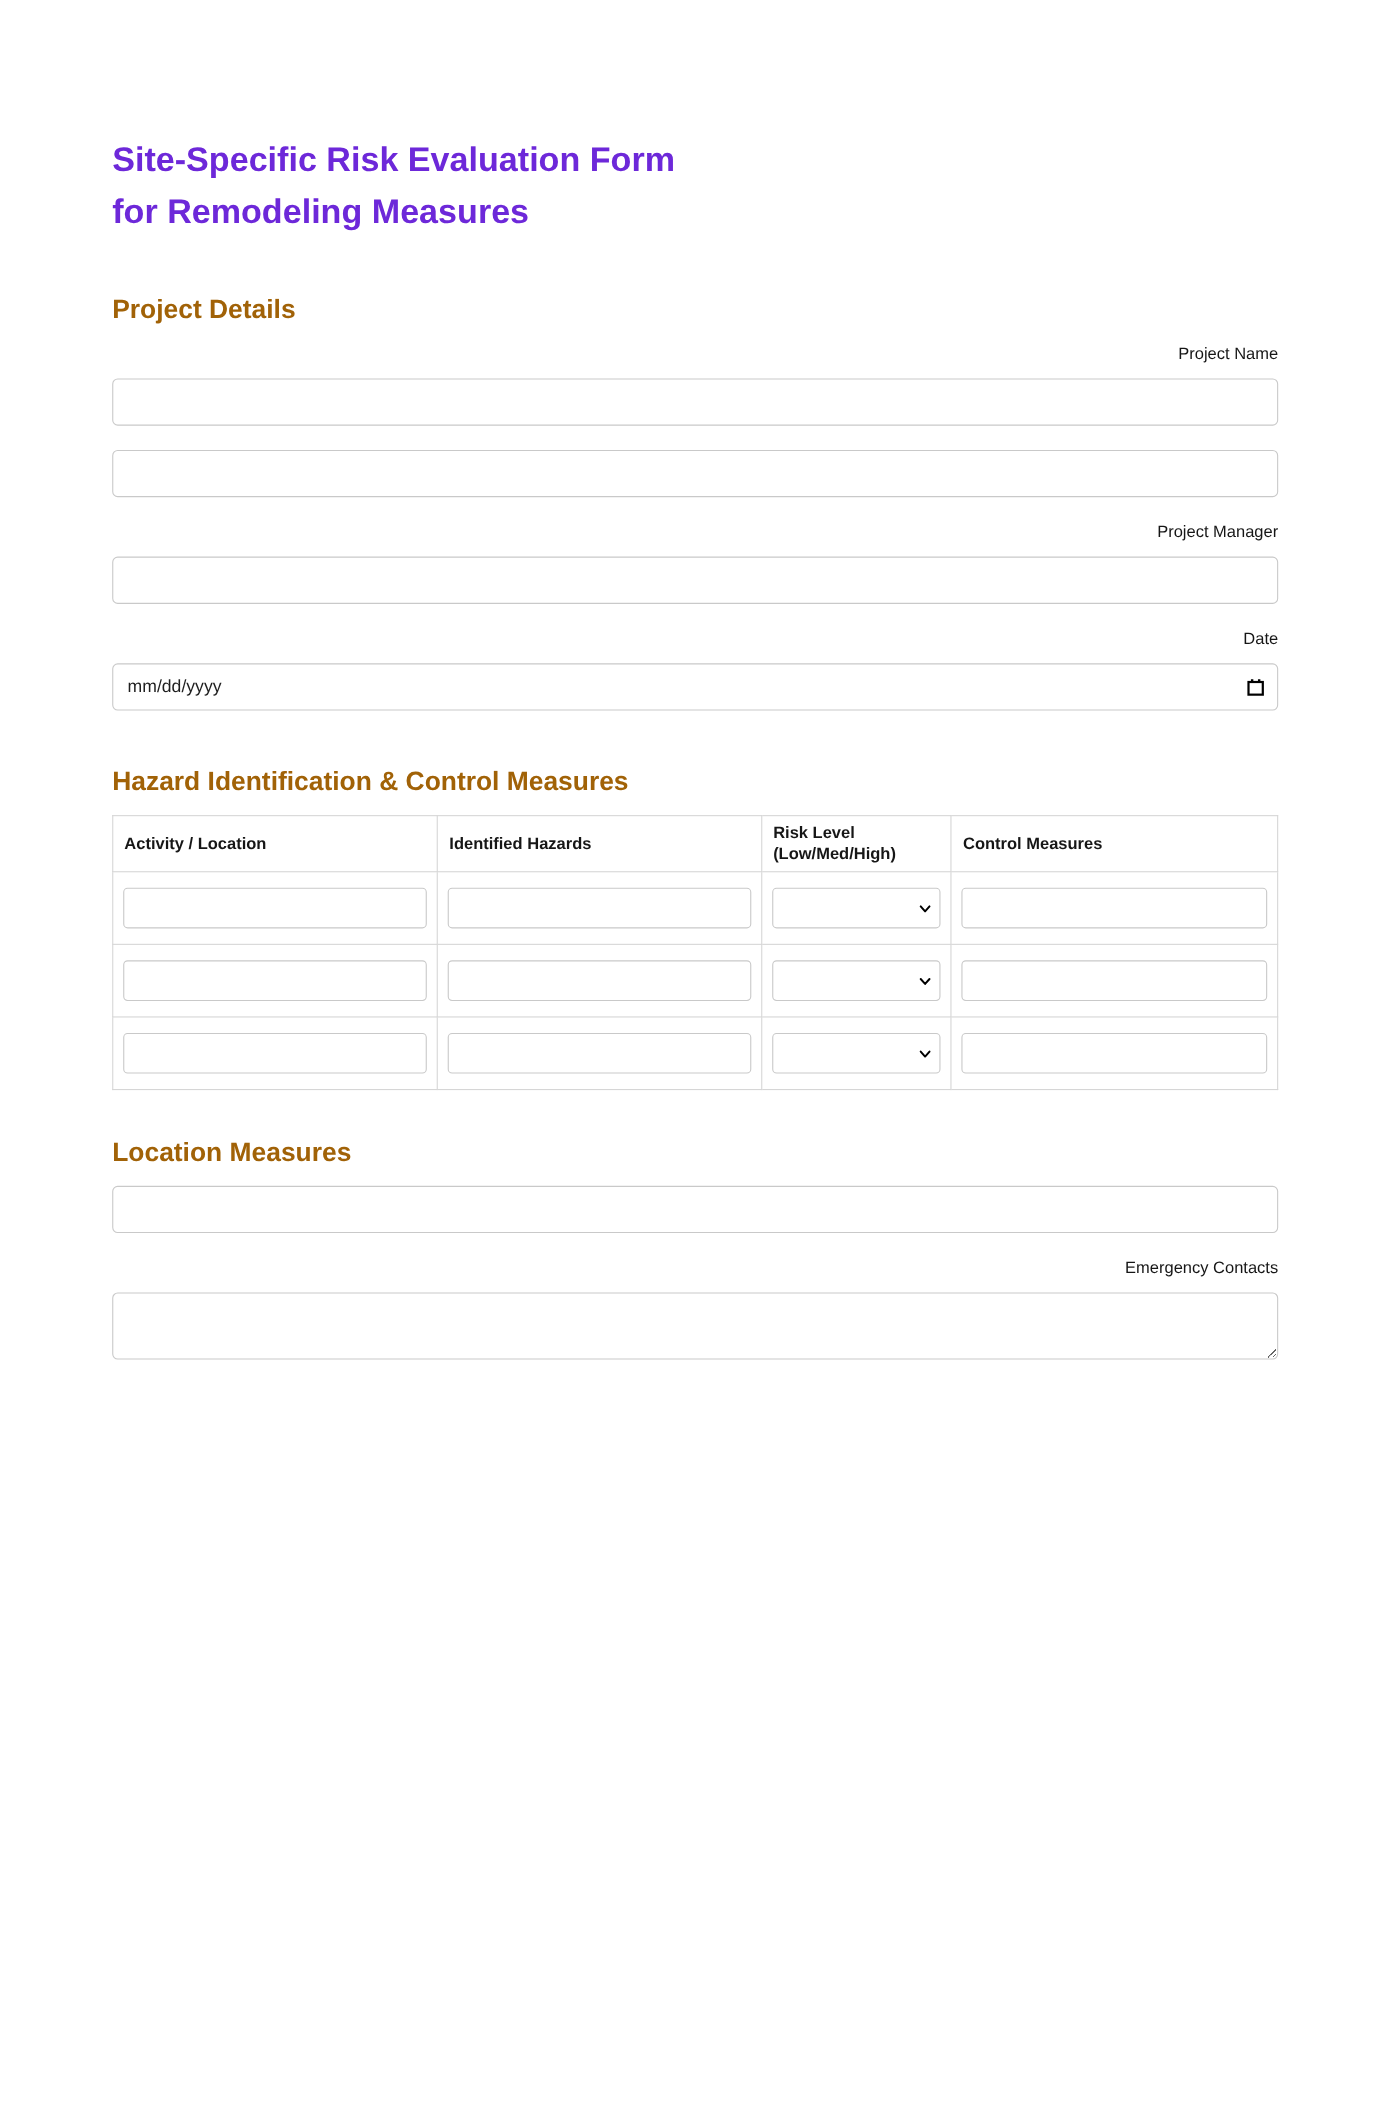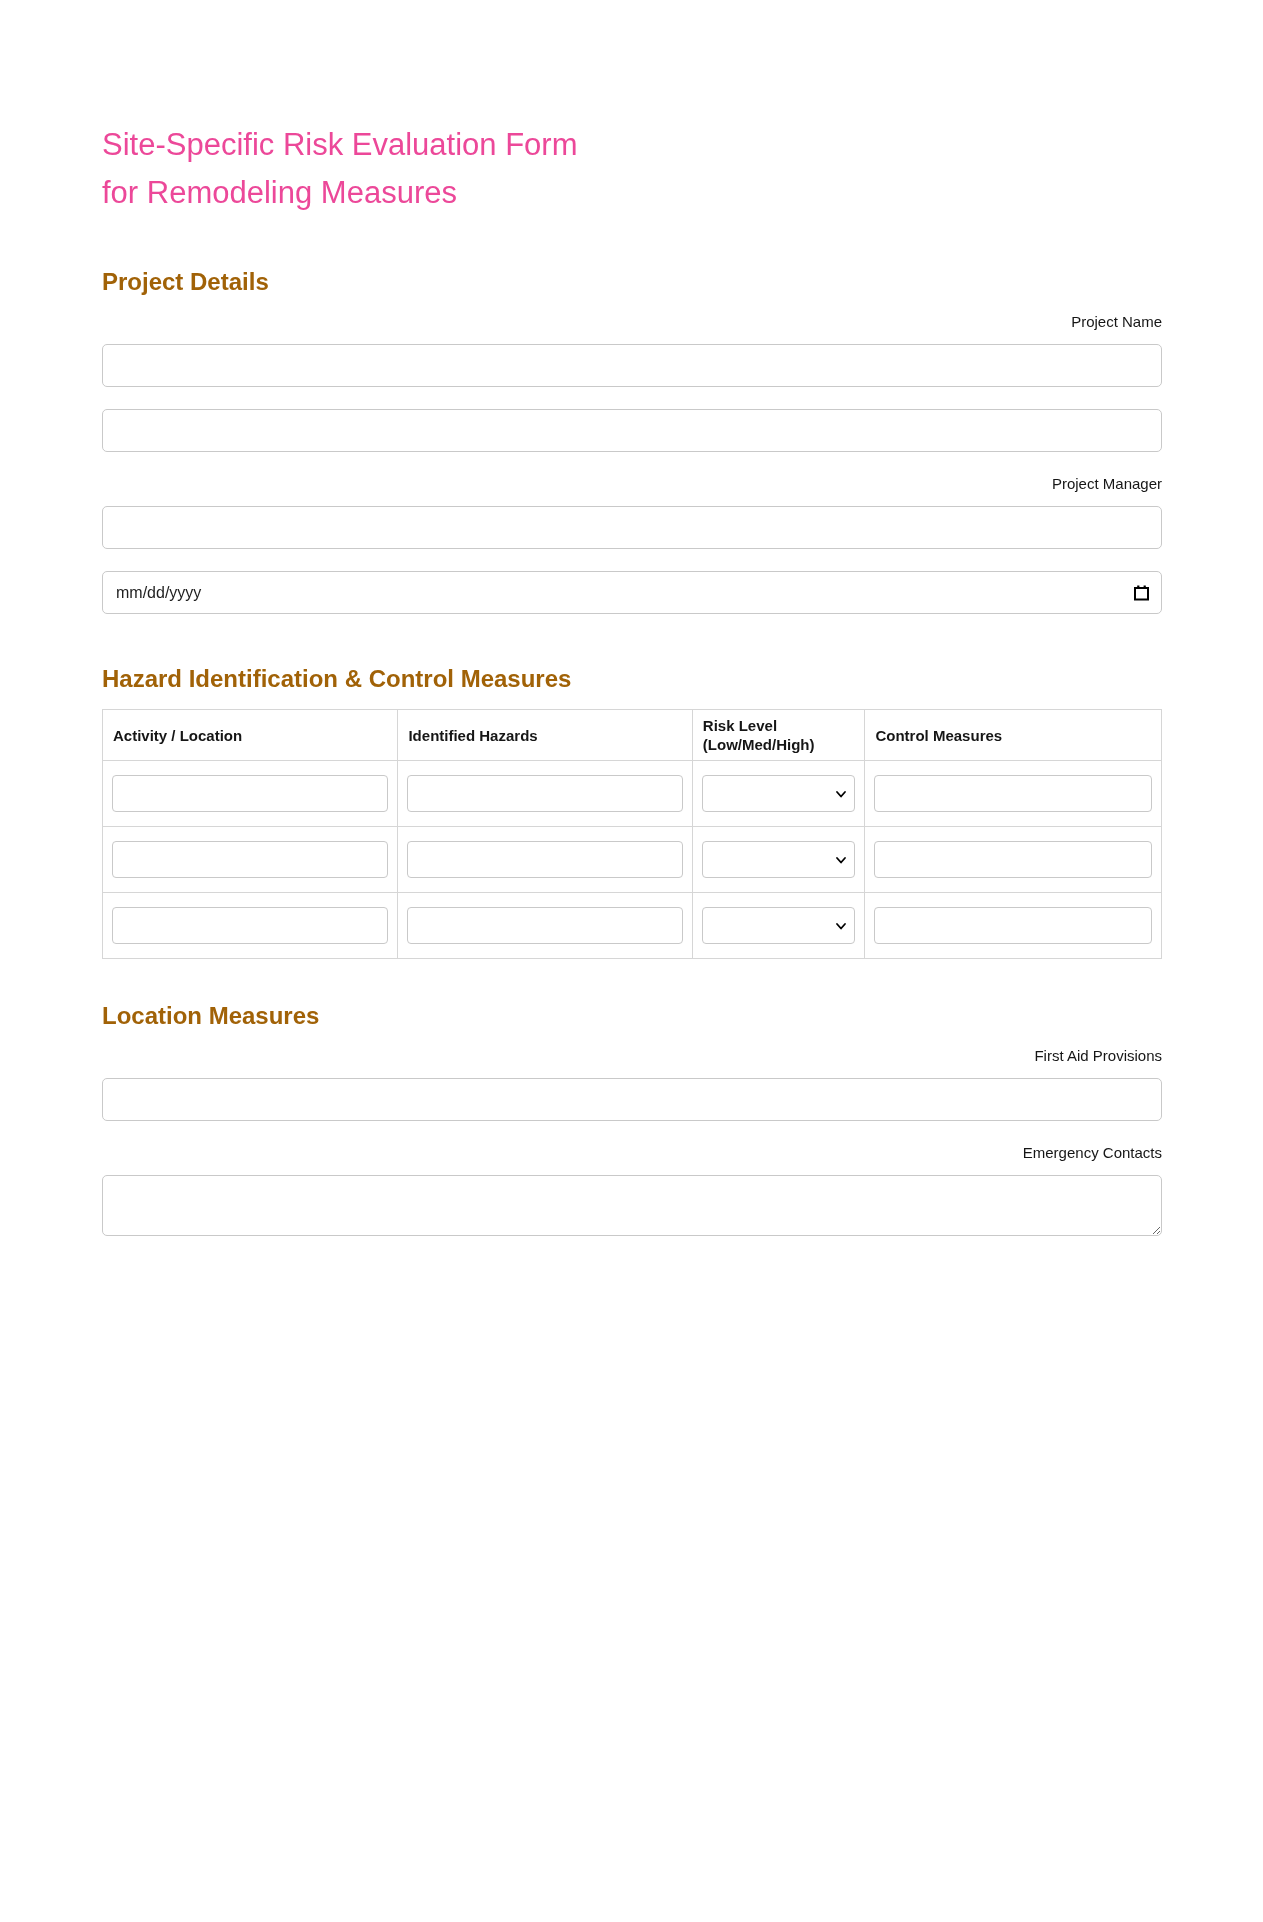--- a/index.html
+++ b/index.html
@@ -14,23 +14,23 @@
     font-family: "Liberation Sans", "DejaVu Sans", sans-serif;
     color: #000;
   }
   .page {
     width: 1060px;
     margin-left: 102px;
   }
   h1.page-title {
     font-size: 31px;
     line-height: 48px;
-    font-weight: 400;
+    font-weight: 700;
     margin: 121px 0 0 0;
-    color: #ec4899;
+    color: #6d28d9;
   }
   h1.page-title span { display: block; }
   .section { margin-top: 50px; }
   .section-emergency { margin-top: 42px; }
   h2.section-heading {
     font-size: 24px;
     line-height: 29px;
     font-weight: 700;
     margin: 0 0 16px 0;
     color: #a16207;
@@ -165,20 +165,21 @@
     <div class="field">
       <input type="text" class="text-input" value="" style="">
     </div>
 
     <div class="field">
       <label class="field-label">Project Manager</label>
       <input type="text" class="text-input" value="" style="">
     </div>
 
     <div class="field">
+      <label class="field-label">Date</label>
       <div class="date-wrap">
         <input type="text" class="text-input date-input" placeholder="mm/dd/yyyy" style="">
         <span class="calendar-icon">
           <svg width="17" height="17" viewBox="0 0 17 17">
             <rect x="2" y="3.5" width="13" height="11.5" fill="none" stroke="#000" stroke-width="2"></rect>
             <rect x="4.2" y="1" width="2.2" height="3" fill="#000"></rect>
             <rect x="10.6" y="1" width="2.2" height="3" fill="#000"></rect>
           </svg>
         </span>
       </div>
@@ -286,21 +287,20 @@
       </tr>
     </tbody>
     </table>
 
   </div>
 
   <div class="section section-emergency">
     <h2 class="section-heading">Location Measures</h2>
 
     <div class="field">
-      <label class="field-label">First Aid Provisions</label>
       <input type="text" class="text-input" value="" style="">
     </div>
 
     <div class="field">
       <label class="field-label">Emergency Contacts</label>
       <textarea class="textarea-input" style=""></textarea>
     </div>
   </div>
 
 </div>

